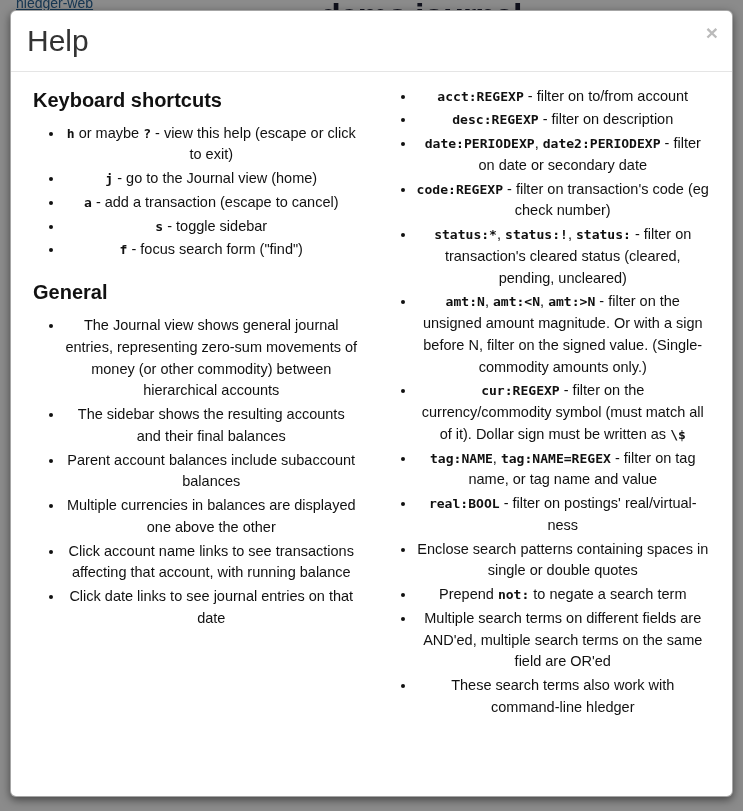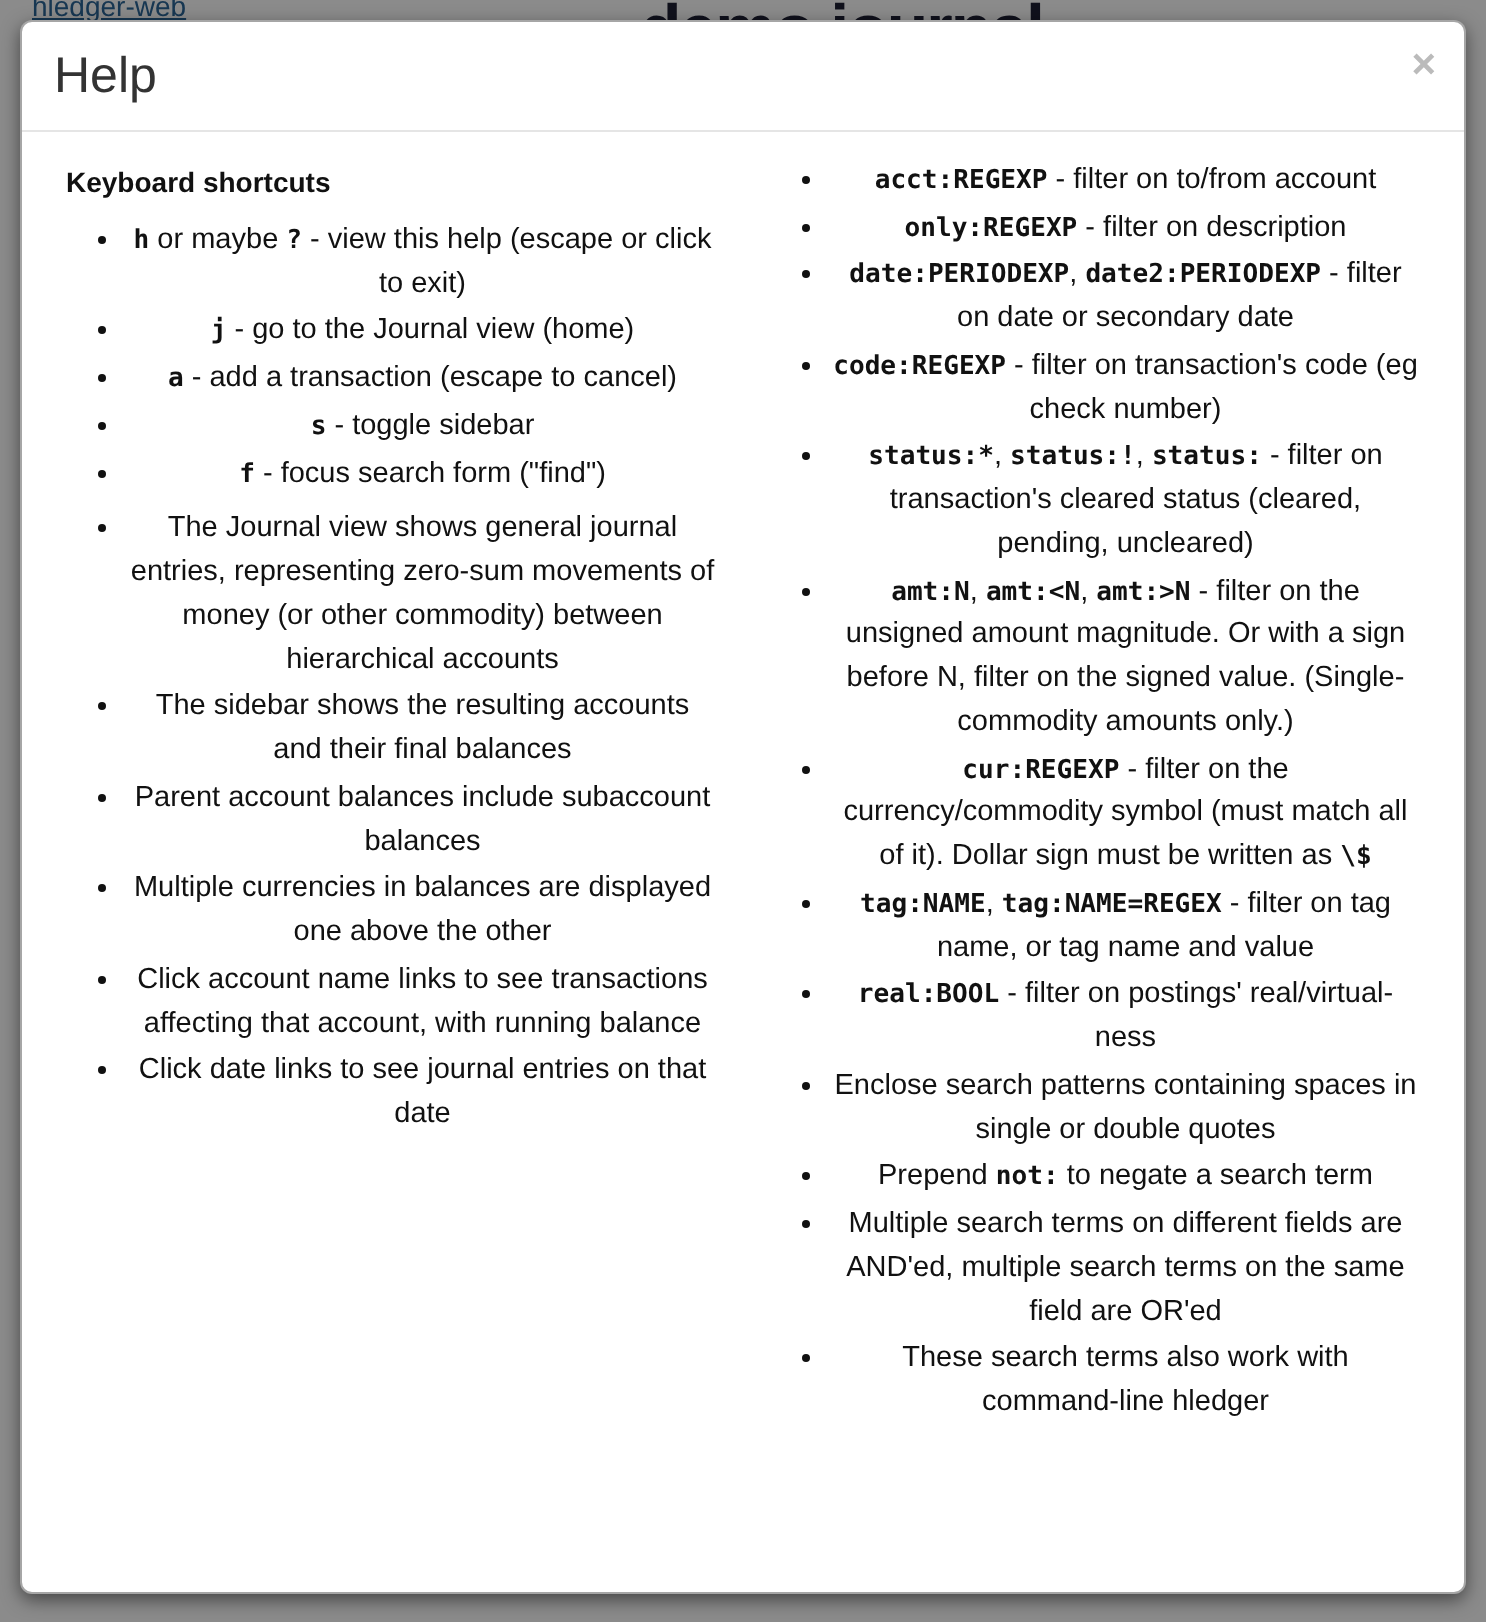--- a/index.html
+++ b/index.html
@@ -11,26 +11,26 @@
               text-decoration:underline;}
   .page-title{position:absolute;left:320px;top:-4px;font-size:34px;font-weight:700;
               color:#1e2033;letter-spacing:-1px;}
   .backdrop{position:absolute;left:0;top:0;right:0;bottom:0;background:rgba(0,0,0,0.45);}
   
   .modal{position:absolute;left:10px;top:10px;width:721px;height:785px;background:#fff;
          border:1px solid rgba(0,0,0,0.35);border-radius:6px;
          box-shadow:0 3px 9px rgba(0,0,0,0.5);display:flex;flex-direction:column;
          overflow:hidden;}
   .modal-header{padding:13px 16px 12px;border-bottom:1px solid #e5e5e5;position:relative;flex:0 0 auto;}
-  .modal-title{font-size:25px;font-weight:500;color:#333;margin:0;line-height:1.15;}
+  .modal-title{font-size:30px;font-weight:500;color:#333;margin:0;line-height:1.15;}
   .close-btn{position:absolute;right:14px;top:11px;font-size:21px;font-weight:700;
              color:#bbb;background:none;border:none;cursor:pointer;line-height:1;padding:0;}
   .modal-body{padding:14px 22px 10px;display:flex;gap:26px;overflow:hidden;flex:1 1 auto;}
   .col{flex:1 1 50%;min-width:0;}
-  .col h4{font-size:14px;font-weight:700;color:#111;margin:20px 0 11px;}
+  .col h4{font-size:20px;font-weight:700;color:#111;margin:20px 0 11px;}
   .col h4:first-child{margin-top:3px;}
   .col ul{margin:0 0 6px;padding-left:31px;list-style:disc;text-align:center;}
   .col li{font-size:14.5px;line-height:1.5;color:#111;margin-bottom:2px;}
   code{font-family:"DejaVu Sans Mono","Liberation Mono",monospace;font-weight:700;
        font-size:90%;color:#111;}
 </style>
 </head>
 <body>
 
 <div class="screen">
@@ -50,33 +50,34 @@
     <div class="modal-body">
       <div class="col">
           <h4>Keyboard shortcuts</h4>
           <ul>
             <li><code>h</code> or maybe <code>?</code> - view this help (escape or click to exit)</li>
             <li><code>j</code> - go to the Journal view (home)</li>
             <li><code>a</code> - add a transaction (escape to cancel)</li>
             <li><code>s</code> - toggle sidebar</li>
             <li><code>f</code> - focus search form ("find")</li>
           </ul>
+          <h4>General</h4>
           <ul>
             <li>The Journal view shows general journal entries, representing zero-sum movements of money (or other commodity) between hierarchical accounts</li>
             <li>The sidebar shows the resulting accounts and their final balances</li>
             <li>Parent account balances include subaccount balances</li>
             <li>Multiple currencies in balances are displayed one above the other</li>
             <li>Click account name links to see transactions affecting that account, with running balance</li>
             <li>Click date links to see journal entries on that date</li>
           </ul>
         </div>
       <div class="col">
           <ul>
             <li><code>acct:REGEXP</code> - filter on to/from account</li>
-            <li><code>only:REGEXP</code> - filter on description</li>
+            <li><code>desc:REGEXP</code> - filter on description</li>
             <li><code>date:PERIODEXP</code>, <code>date2:PERIODEXP</code> - filter on date or secondary date</li>
             <li><code>code:REGEXP</code> - filter on transaction's code (eg check number)</li>
             <li><code>status:*</code>, <code>status:!</code>, <code>status:</code> - filter on transaction's cleared status (cleared, pending, uncleared)</li>
             <li><code>amt:N</code>, <code>amt:&lt;N</code>, <code>amt:&gt;N</code> - filter on the unsigned amount magnitude. Or with a sign before N, filter on the signed value. (Single-commodity amounts only.)</li>
             <li><code>cur:REGEXP</code> - filter on the currency/commodity symbol (must match all of it). Dollar sign must be written as <code>\$</code></li>
             <li><code>tag:NAME</code>, <code>tag:NAME=REGEX</code> - filter on tag name, or tag name and value</li>
             <li><code>real:BOOL</code> - filter on postings' real/virtual-ness</li>
             <li>Enclose search patterns containing spaces in single or double quotes</li>
             <li>Prepend <code>not:</code> to negate a search term</li>
             <li>Multiple search terms on different fields are AND'ed, multiple search terms on the same field are OR'ed</li>

